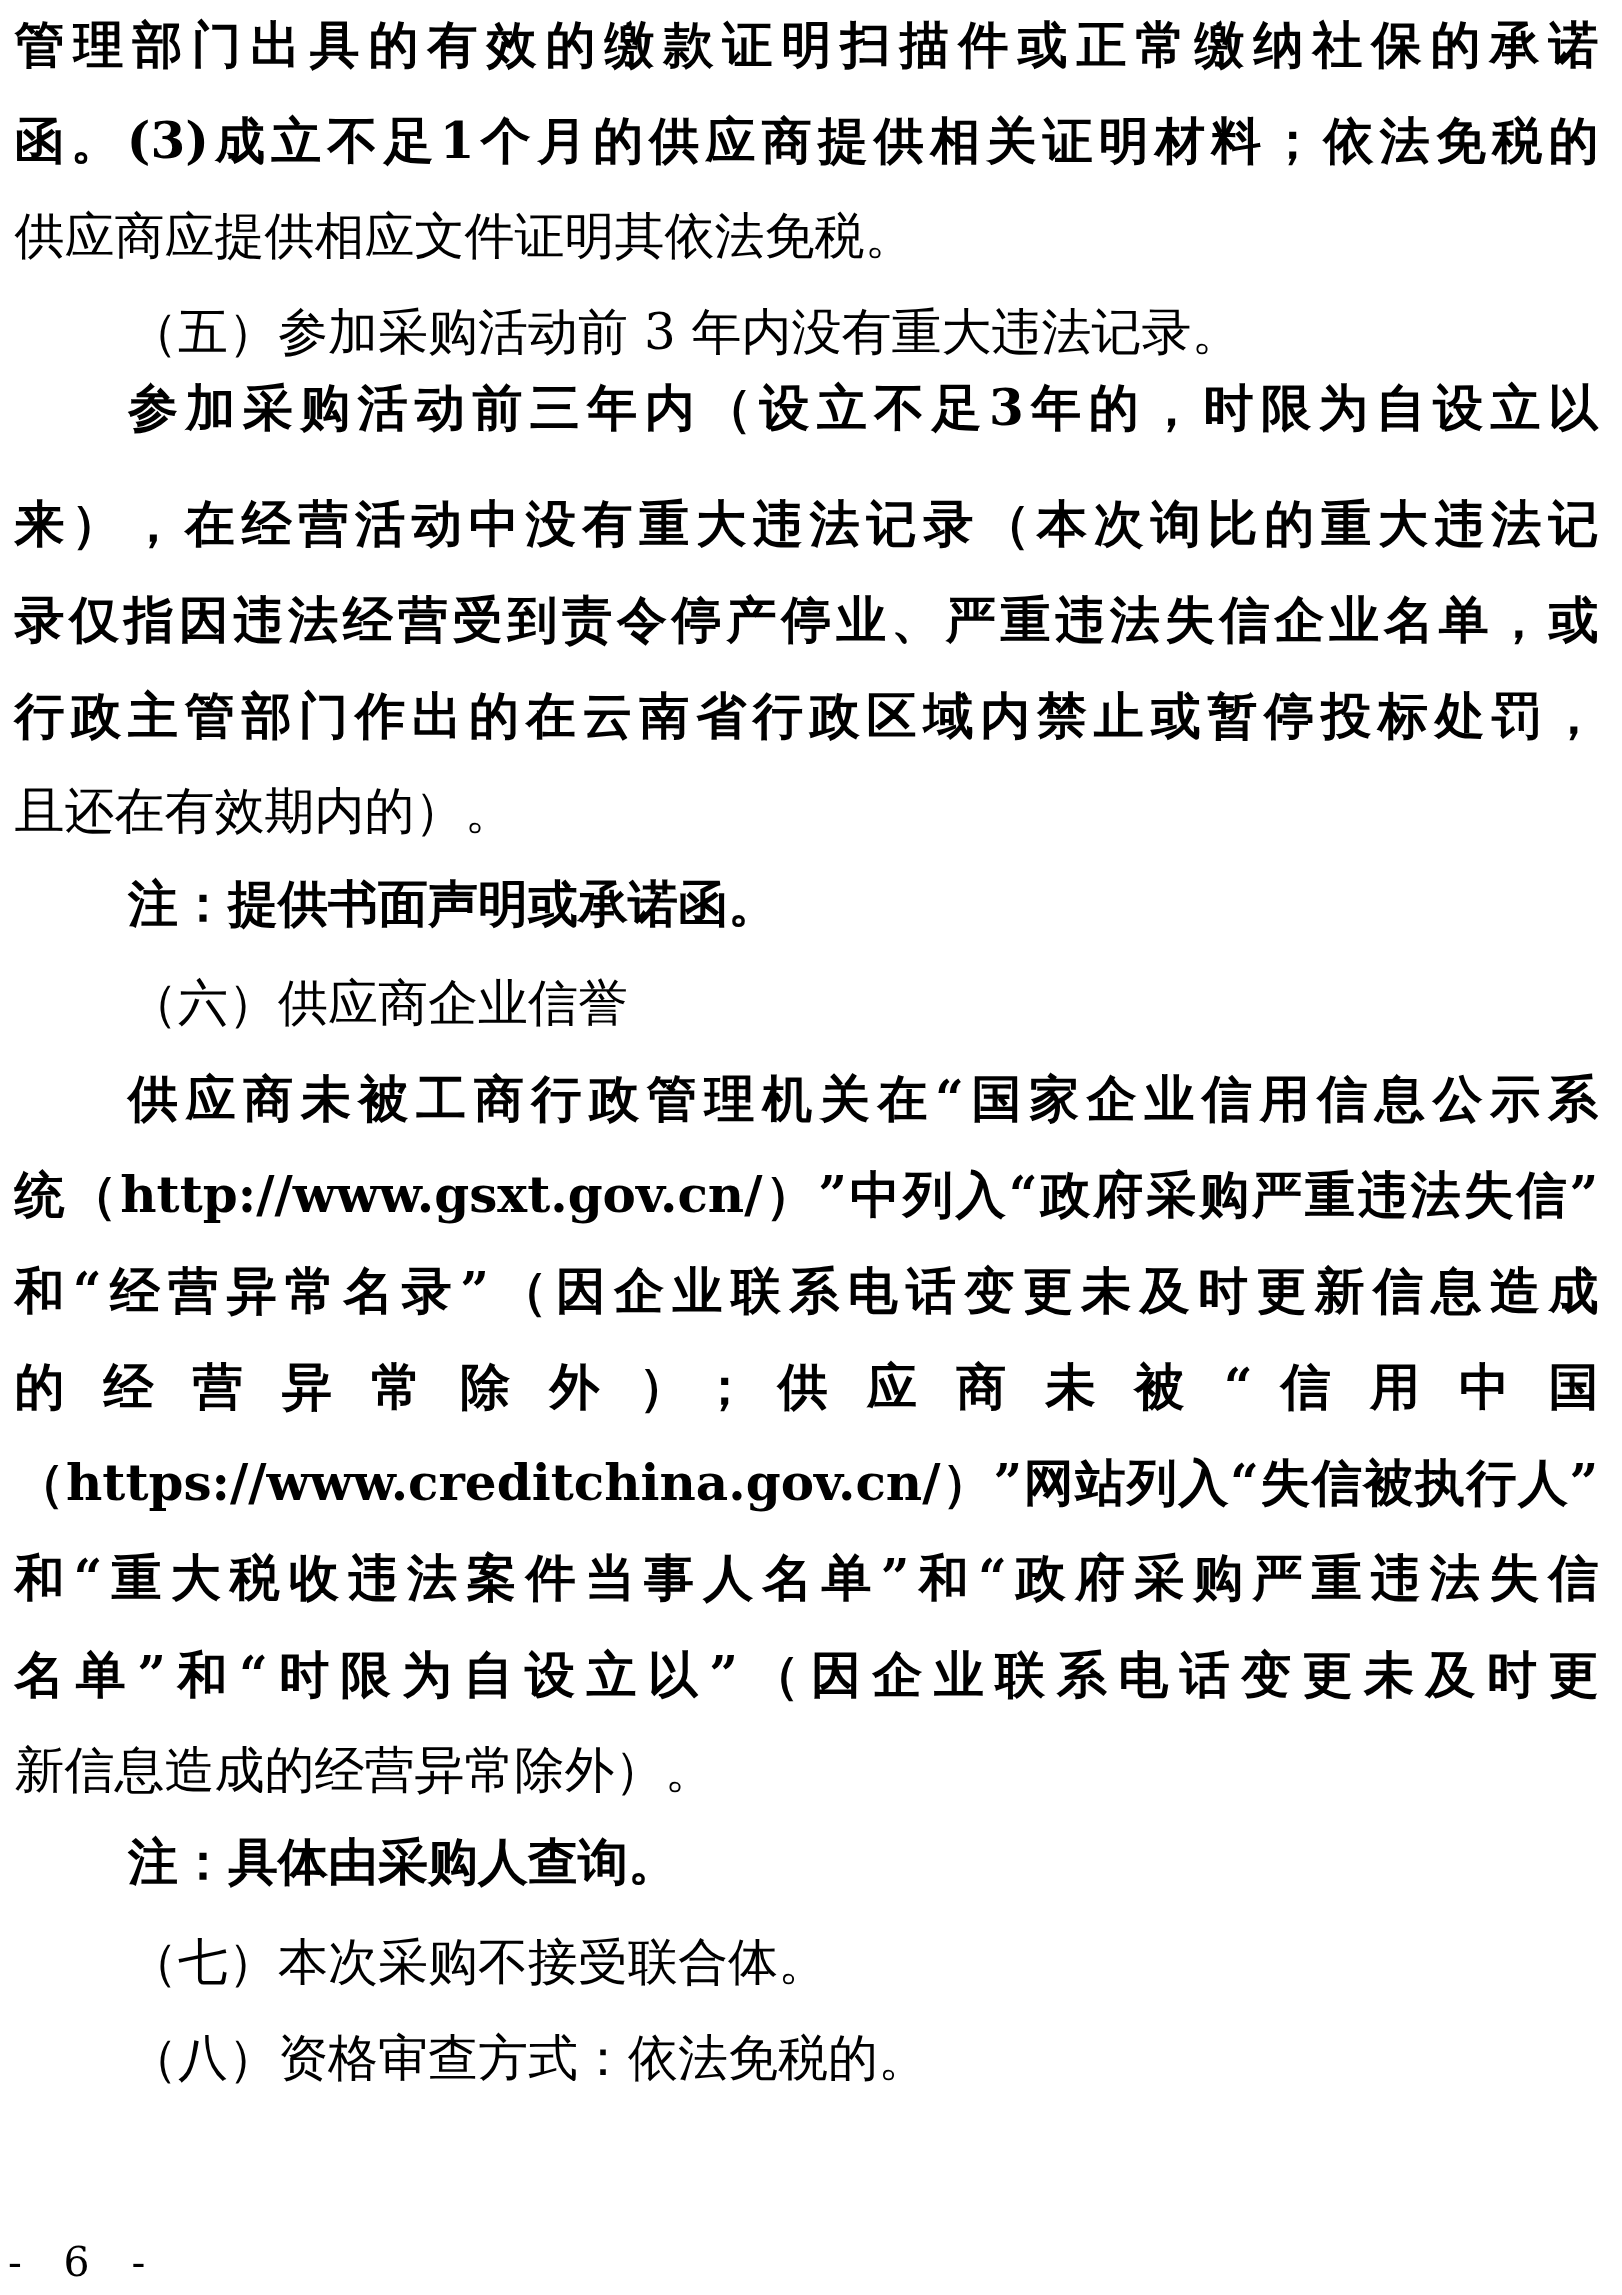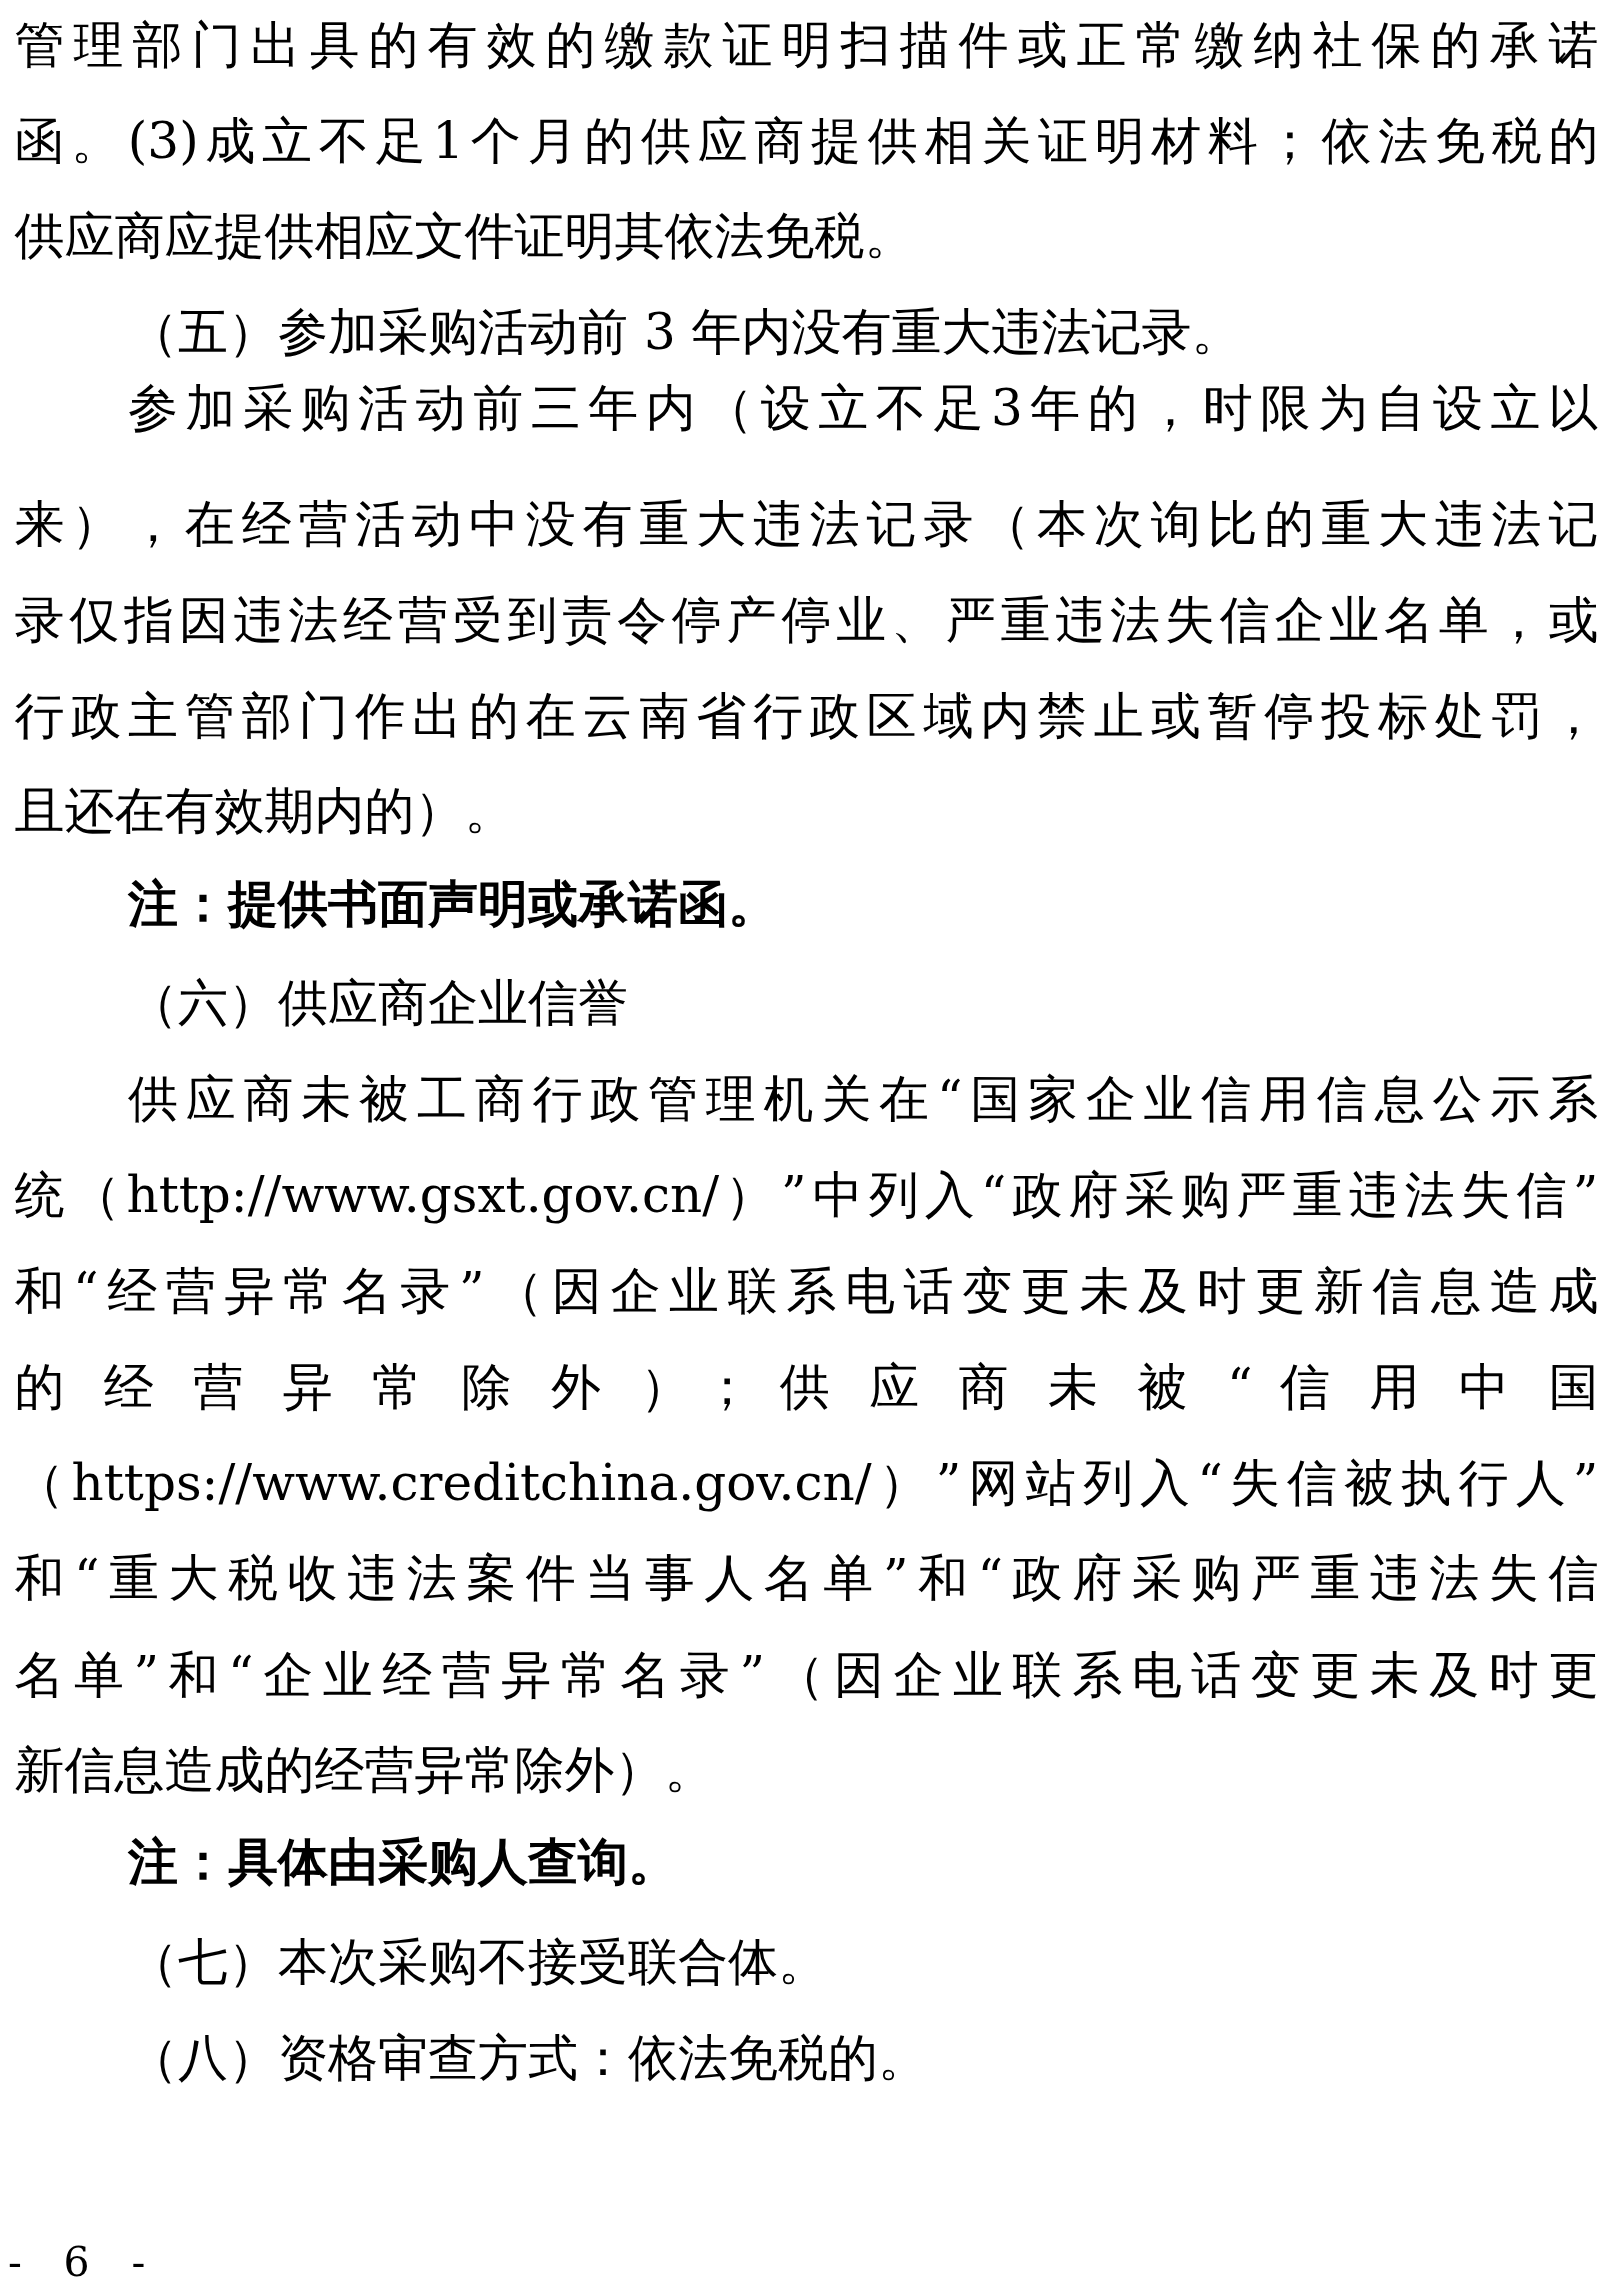--- a/index.html
+++ b/index.html
@@ -10,21 +10,21 @@
     left: 14.4px;
     width: 1584px;
     height: 72px;
     line-height: 72px;
     font-family: "DejaVu Serif", "Liberation Serif", serif;
     font-size: 50px;
     color: #000000;
     white-space: nowrap;
     overflow: visible;
   }
-  .line.full { text-align: justify; text-align-last: justify; }
+  .line.full { text-align: justify; text-align-last: justify; font-weight: bold; }
   .line.indent { left: 128px; width: auto; }
   .line.bold { font-weight: bold; font-family: Liberation Mono, monospace; }
   .page-number {
     position: absolute;
     left: 7.9px;
     top: 2238px;
     font-family: "DejaVu Serif", "Liberation Serif", serif;
     font-size: 41px;
     color: #000000;
     letter-spacing: 14.4px;
@@ -44,21 +44,21 @@
   <div class="line full" style="top:680px">行政主管部门作出的在云南省行政区域内禁止或暂停投标处罚，</div>
   <div class="line" style="top:775px">且还在有效期内的）。</div>
   <div class="line indent bold" style="top:872px">注：提供书面声明或承诺函。</div>
   <div class="line indent" style="top:967px">（六）供应商企业信誉</div>
   <div class="line full" style="top:1063px; left:128px; width:1470px">供应商未被工商行政管理机关在“国家企业信用信息公示系</div>
   <div class="line full" style="top:1159px">统（http://www.gsxt.gov.cn/）”中列入“政府采购严重违法失信”</div>
   <div class="line full" style="top:1255px">和“经营异常名录”（因企业联系电话变更未及时更新信息造成</div>
   <div class="line full" style="top:1351px">的 经 营 异 常 除 外 ）； 供 应 商 未 被 “ 信 用 中 国</div>
   <div class="line full" style="top:1447px">（https://www.creditchina.gov.cn/）”网站列入“失信被执行人”</div>
   <div class="line full" style="top:1542px">和“重大税收违法案件当事人名单”和“政府采购严重违法失信</div>
-  <div class="line full" style="top:1639px">名单”和“企业经营异常名录”（因企业联系电话变更未及时更</div>
+  <div class="line full" style="top:1639px">名单”和“时限为自设立以”（因企业联系电话变更未及时更</div>
   <div class="line" style="top:1734px">新信息造成的经营异常除外）。</div>
   <div class="line indent bold" style="top:1830px">注：具体由采购人查询。</div>
   <div class="line indent" style="top:1926px">（七）本次采购不接受联合体。</div>
   <div class="line indent" style="top:2022px">（八）资格审查方式：依法免税的。</div>
 
   <div class="page-number">- 6 -</div>
 </div>
 
 
 </body></html>

